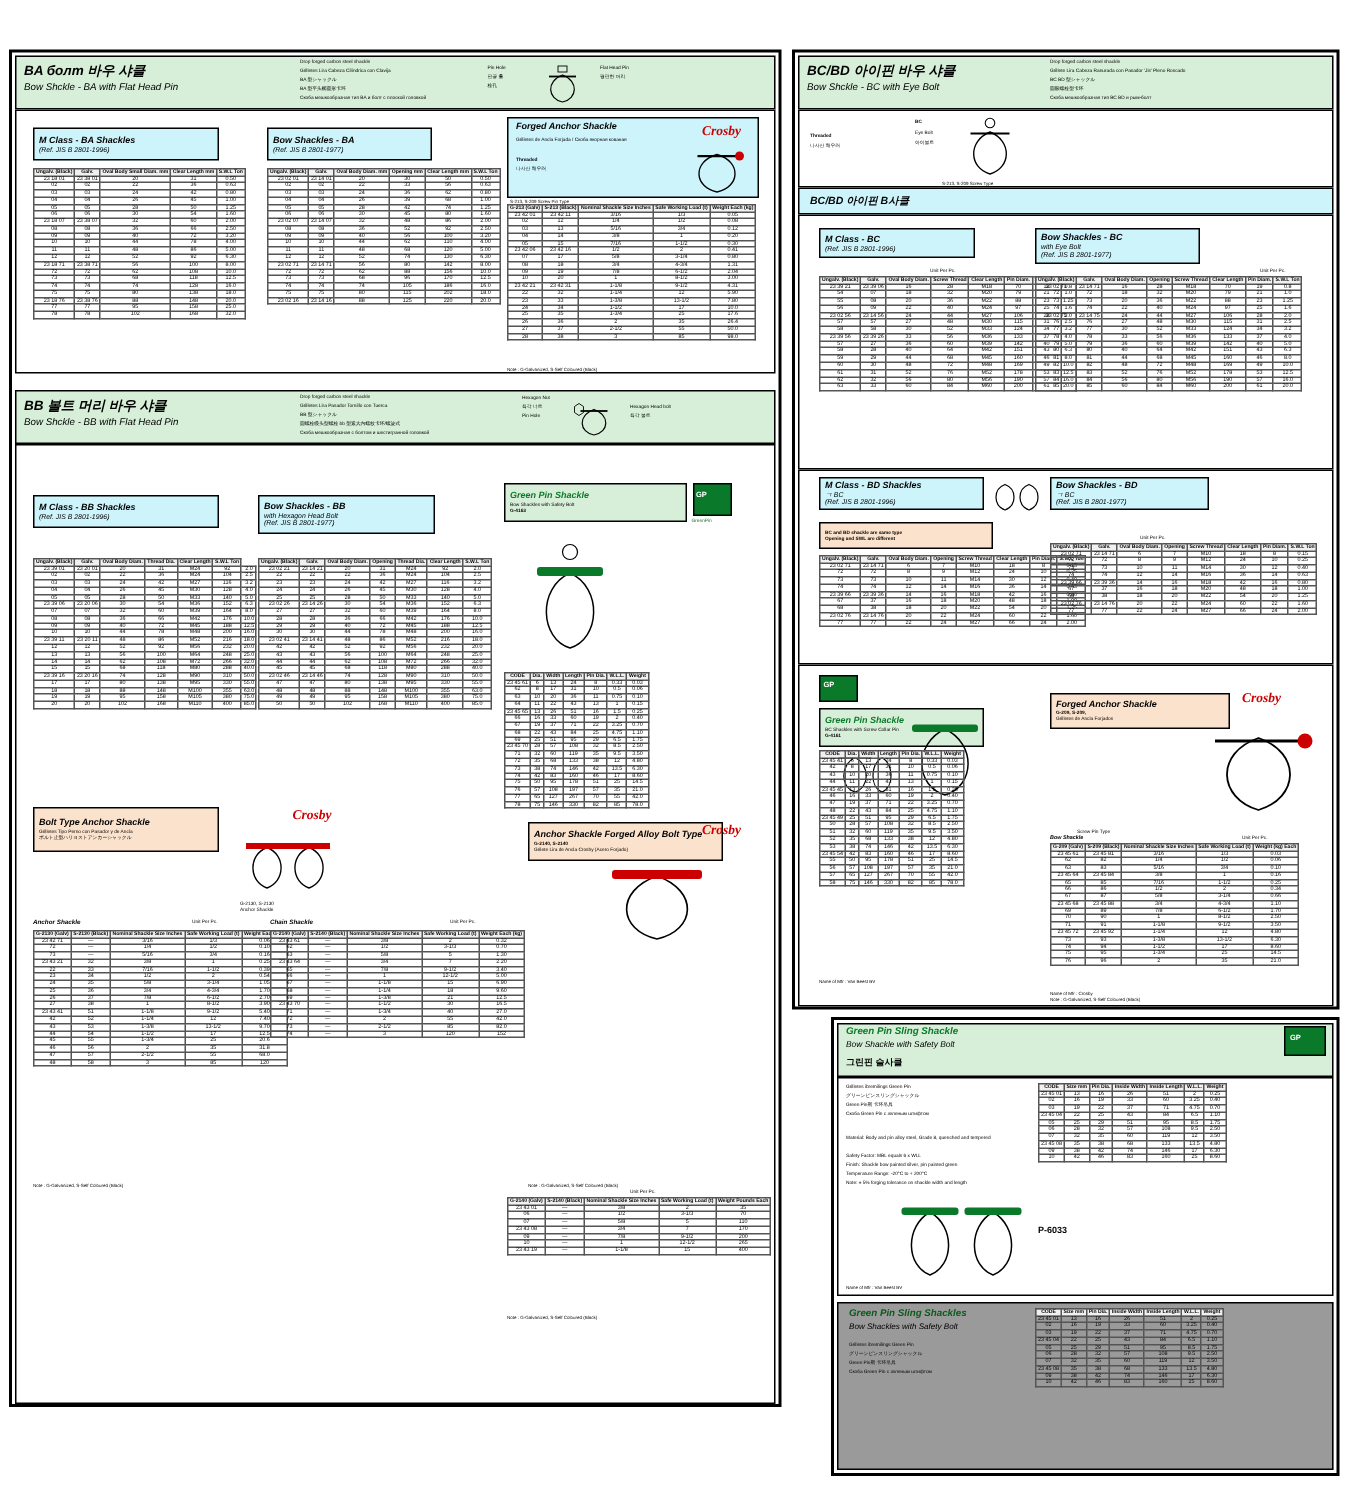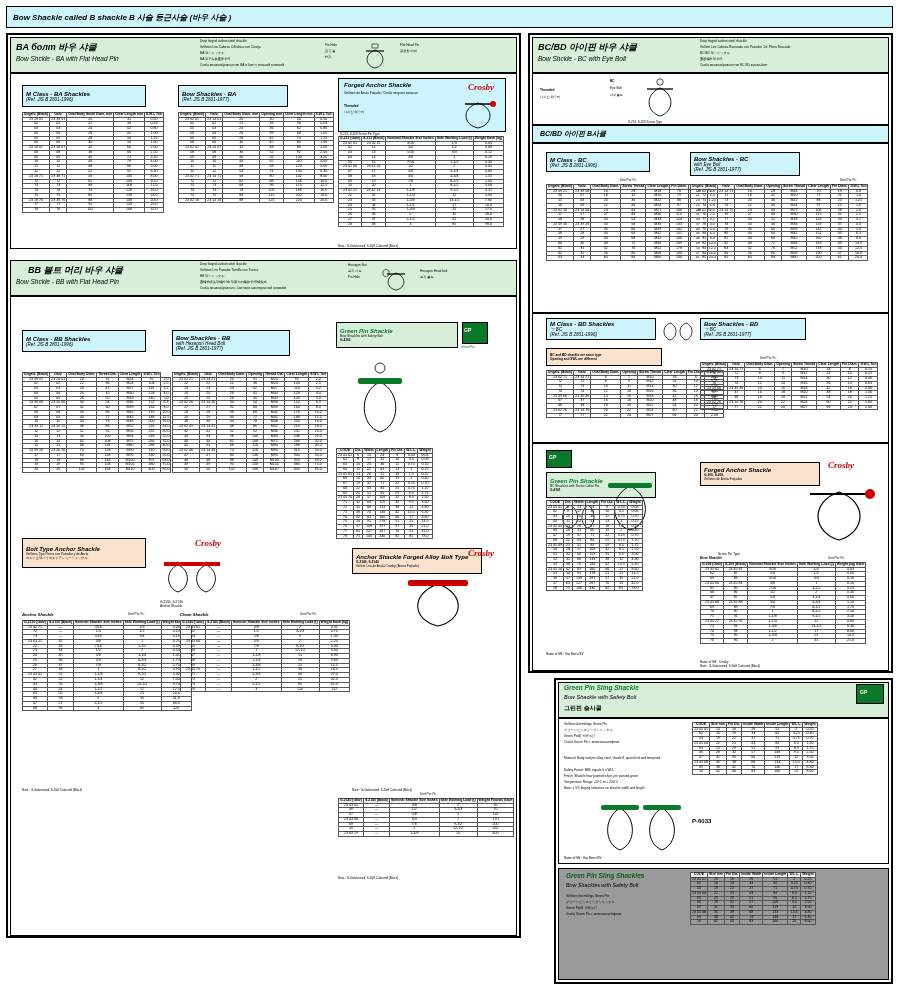--- a/index.html
+++ b/index.html
@@ -29,21 +29,20 @@
   .tny{font-size:3.6px;}
   .xs{font-size:4.2px;}
   .sh-svg{position:absolute;}
   .note{position:absolute;font-size:3px;}
 </style>
 </head>
 <body>
 
 <div class="pg">
 
-  <div class="ttl-bar" style="left:6px;top:6px;width:887px;height:22px;font-size:8px;">Bow Shackle  called B shackle     B 사슬 등근사슬 (바우 사슬 )</div>
 
   <div class="box bd2" style="left:6px;top:33px;width:515px;height:905px;"></div>
 
   <div class="box bd green" style="left:10px;top:37px;width:507px;height:36px;"></div>
   <div class="lbl b it" style="left:16px;top:41px;font-size:9px;">BA   болт 바우 샤클</div>
   <div class="lbl it" style="left:16px;top:55px;font-size:6.5px;">Bow Shckle - BA   with Flat Head Pin</div>
   <div class="lbl tiny" style="left:200px;top:39px;">Drop forged carbon steel shackle</div>
   <div class="lbl tiny" style="left:200px;top:45px;">Grilletes Lira Cabeza Cilíndrica con Clavija</div>
   <div class="lbl tiny" style="left:200px;top:51px;">BA 型シャックル</div>
   <div class="lbl tiny" style="left:200px;top:57px;">BA 型平头椭圆形卡环</div>
@@ -535,21 +534,21 @@
             <td>3</td>
             <td>85</td>
             <td>98.0</td>
           </tr>
         </tbody>
       </table>
   </div>
   <div class="note" style="left:338px;top:244px;">Note : G-Galvanized, S-Self Coloured (Black)</div>
 
   <div class="box bd green" style="left:10px;top:260px;width:507px;height:36px;"></div>
-  <div class="lbl b it" style="left:16px;top:264px;font-size:9px;margin-left:12px;">BB   볼트 머리 바우 샤클</div>
+  <div class="lbl b it" style="left:16px;top:264px;font-size:9px;">BB   볼트 머리 바우 샤클</div>
   <div class="lbl it" style="left:16px;top:278px;font-size:6.5px;">Bow Shckle - BB  with Flat Head Pin</div>
   <div class="lbl tiny" style="left:200px;top:262px;">Drop forged carbon steel shackle</div>
   <div class="lbl tiny" style="left:200px;top:268px;">Grilletes Lira Pasador Tornillo con Tuerca</div>
   <div class="lbl tiny" style="left:200px;top:274px;">BB 型シャックル</div>
   <div class="lbl tiny" style="left:200px;top:280px;">圆螺栓级头型螺栓 bb 型紧大内螺纹卡环/螺旋式</div>
   <div class="lbl tiny" style="left:200px;top:286px;">Скоба мешкообразная с болтом и шестигранной головкой</div>
   <div class="lbl tiny" style="left:348px;top:263px;">Hexagon Nut</div>
   <div class="lbl tiny" style="left:348px;top:269px;">육각 너트</div>
   <div class="lbl tiny" style="left:348px;top:275px;">Pin Hole</div>
   <div class="lbl tiny" style="left:420px;top:269px;">Hexagon Head bolt</div>

